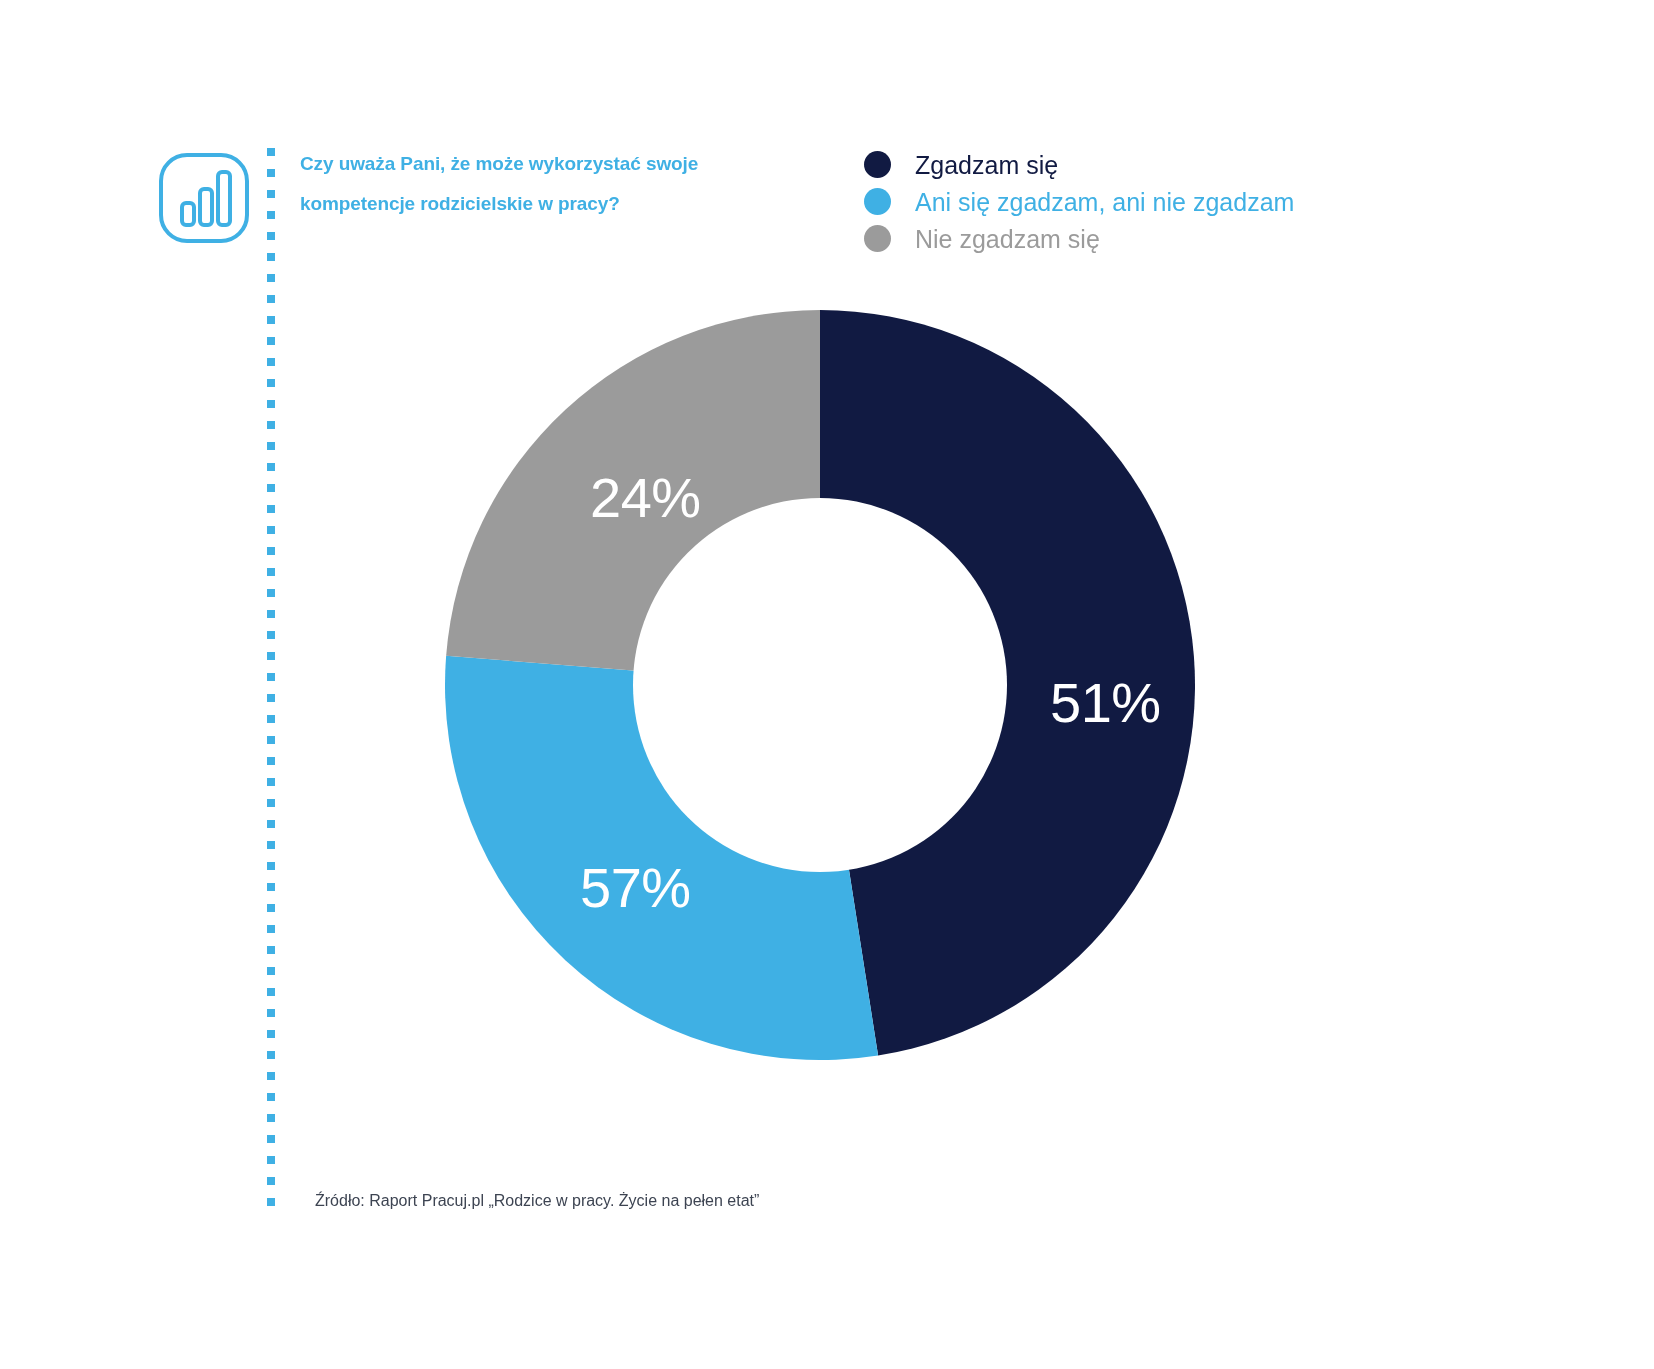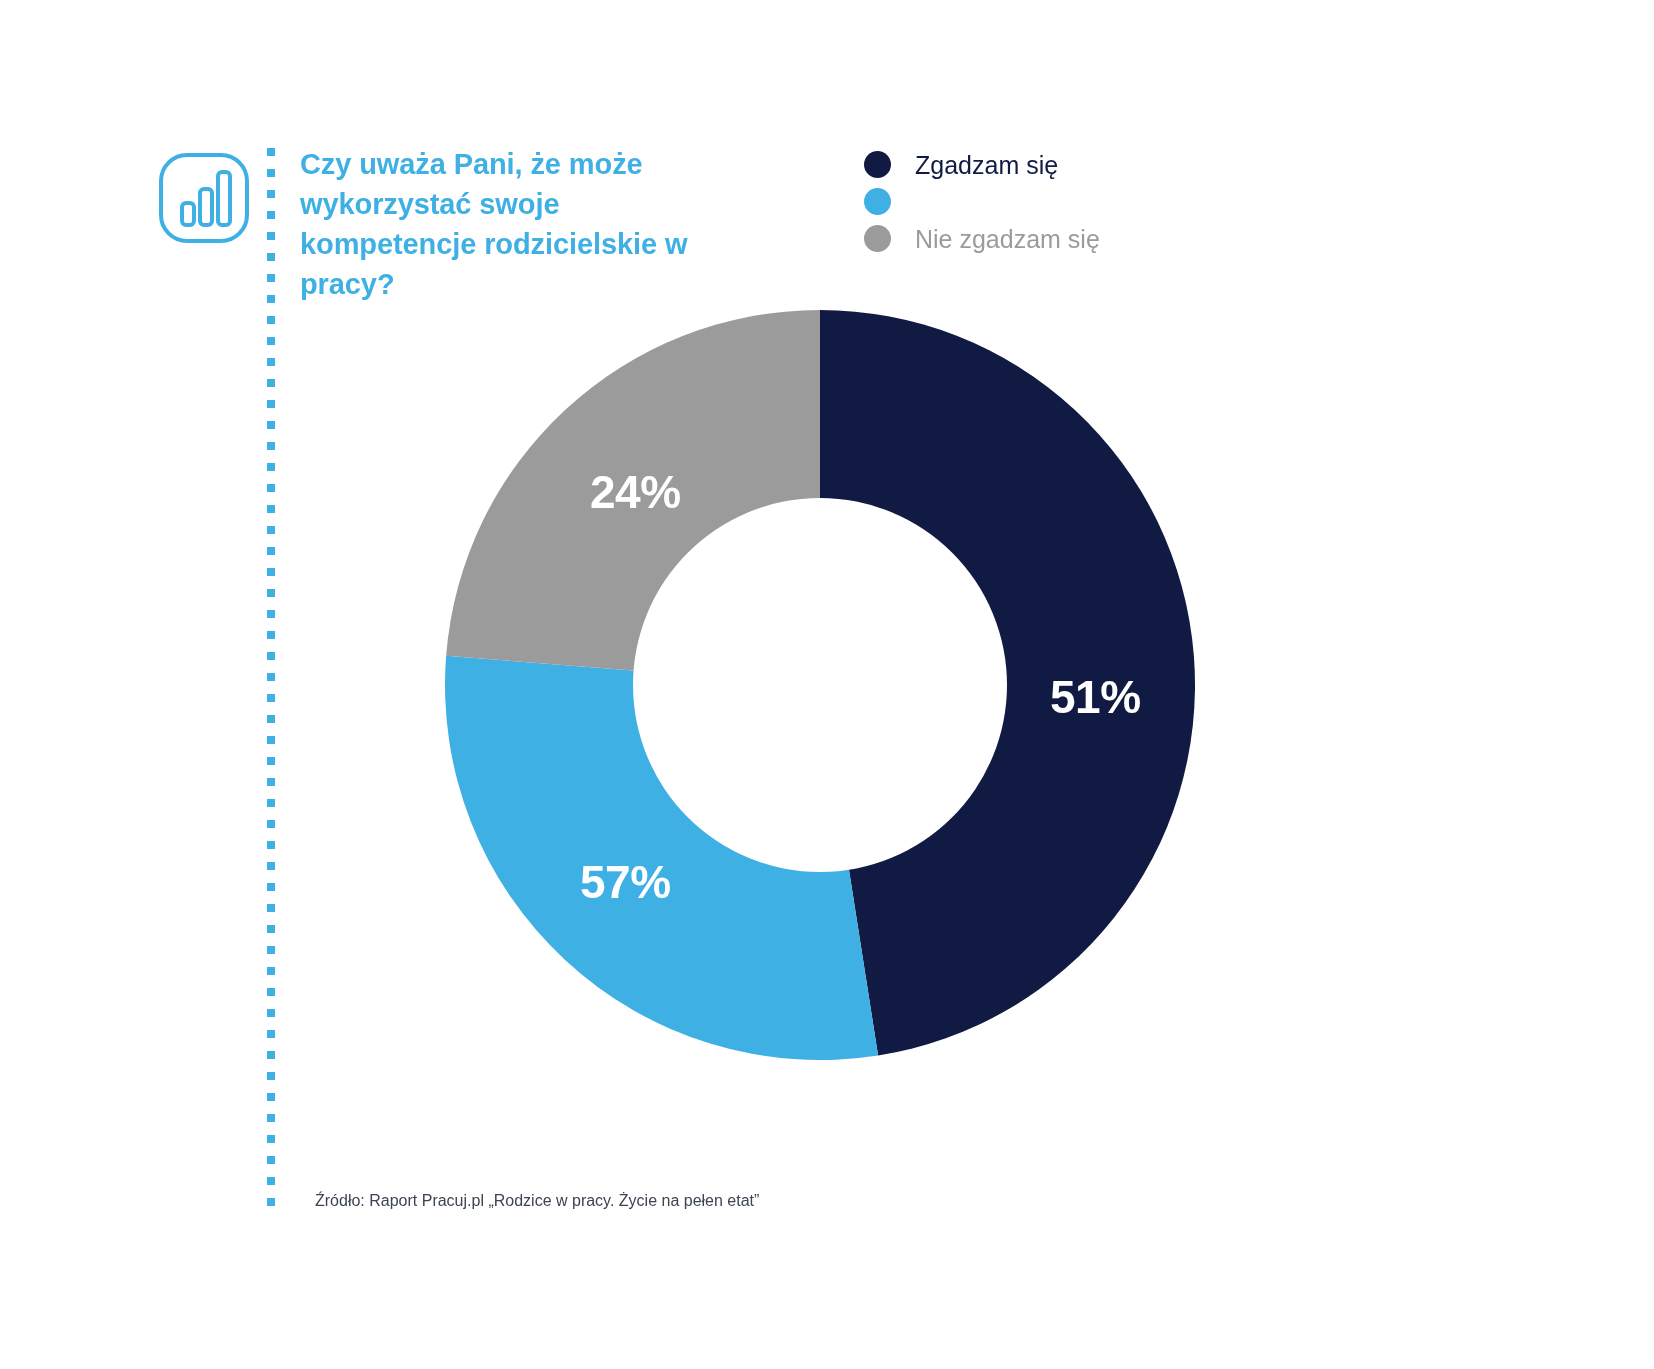--- a/index.html
+++ b/index.html
@@ -36,21 +36,21 @@
         rgba(0,0,0,0) 8px, rgba(0,0,0,0) 21px);
     background-size: 8px 21px;
     background-repeat: repeat-y;
   }
 
   #chart-title {
     position: absolute;
     left: 300px;
     top: 144px;
     width: 430px;
-    font-size: 29px;
+    font-size: 19px;
     font-weight: bold;
     line-height: 40px;
     color: #3FB0E4;
     letter-spacing: -0.1px;
   }
 
   
   #legend {
     position: absolute;
     left: 864px;
@@ -80,22 +80,22 @@
   #donut-chart {
     position: absolute;
     left: 445px;
     top: 310px;
     width: 750px;
     height: 750px;
   }
   .slice-label {
     position: absolute;
     color: #ffffff;
-    font-size: 46px;
-    font-weight: bold;
+    font-size: 56px;
+    font-weight: normal;
     letter-spacing: -0.5px;
     white-space: nowrap;
     text-align: right;
   }
   #slice-label-0 { left: 605px; top: 360px; }
   #slice-label-1 { left: 135px; top: 545px; }
   #slice-label-2 { left: 145px; top: 155px; }
 
   
   #source-note {
@@ -123,20 +123,21 @@
 
 <div id="chart-title">Czy uważa Pani, że może wykorzystać swoje kompetencje rodzicielskie w pracy?</div>
 
 <div id="legend">
   <div class="legend-row">
     <span class="legend-dot" style="background:#111A42"></span>
     <span class="legend-label" style="color:#111A42">Zgadzam się</span>
   </div>
   <div class="legend-row">
     <span class="legend-dot" style="background:#3FB0E4"></span>
+    <span class="legend-label" style="color:#3FB0E4">Ani się zgadzam, ani nie zgadzam</span>
   </div>
   <div class="legend-row">
     <span class="legend-dot" style="background:#9B9B9B"></span>
     <span class="legend-label" style="color:#9B9B9B">Nie zgadzam się</span>
   </div>
 </div>
 
 <div id="donut-chart">
   <svg id="donut-svg" viewBox="0 0 750 750" width="750" height="750" aria-hidden="true">
     <g id="donut-slices">

